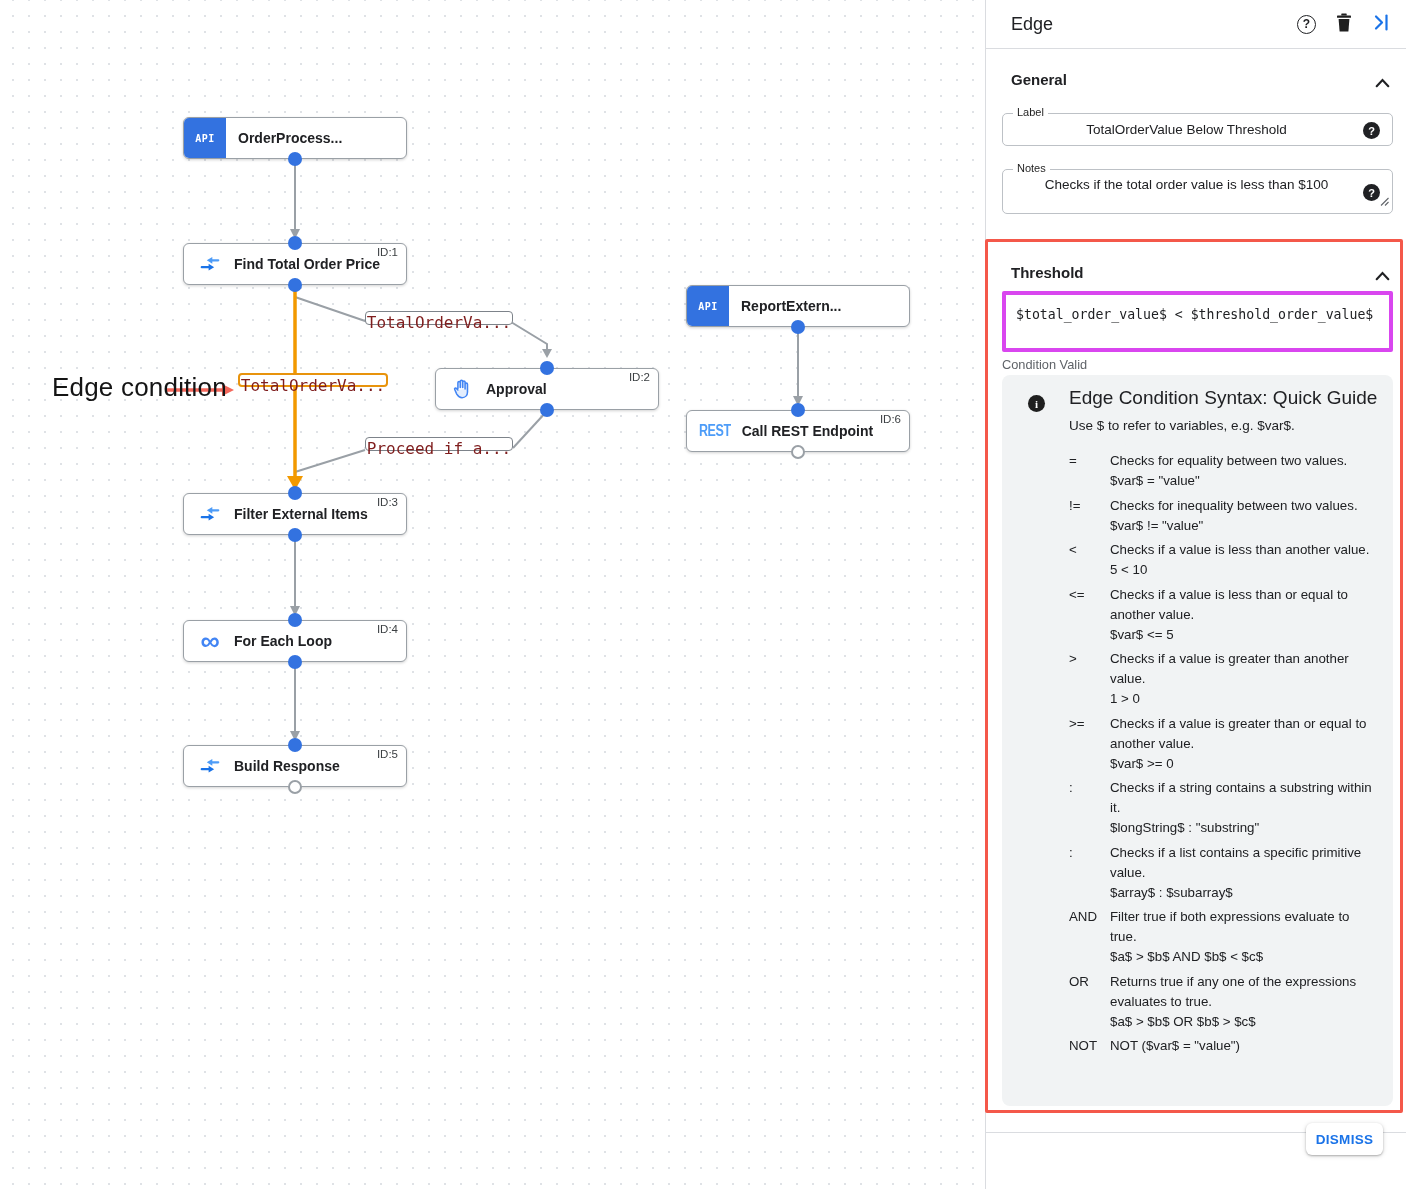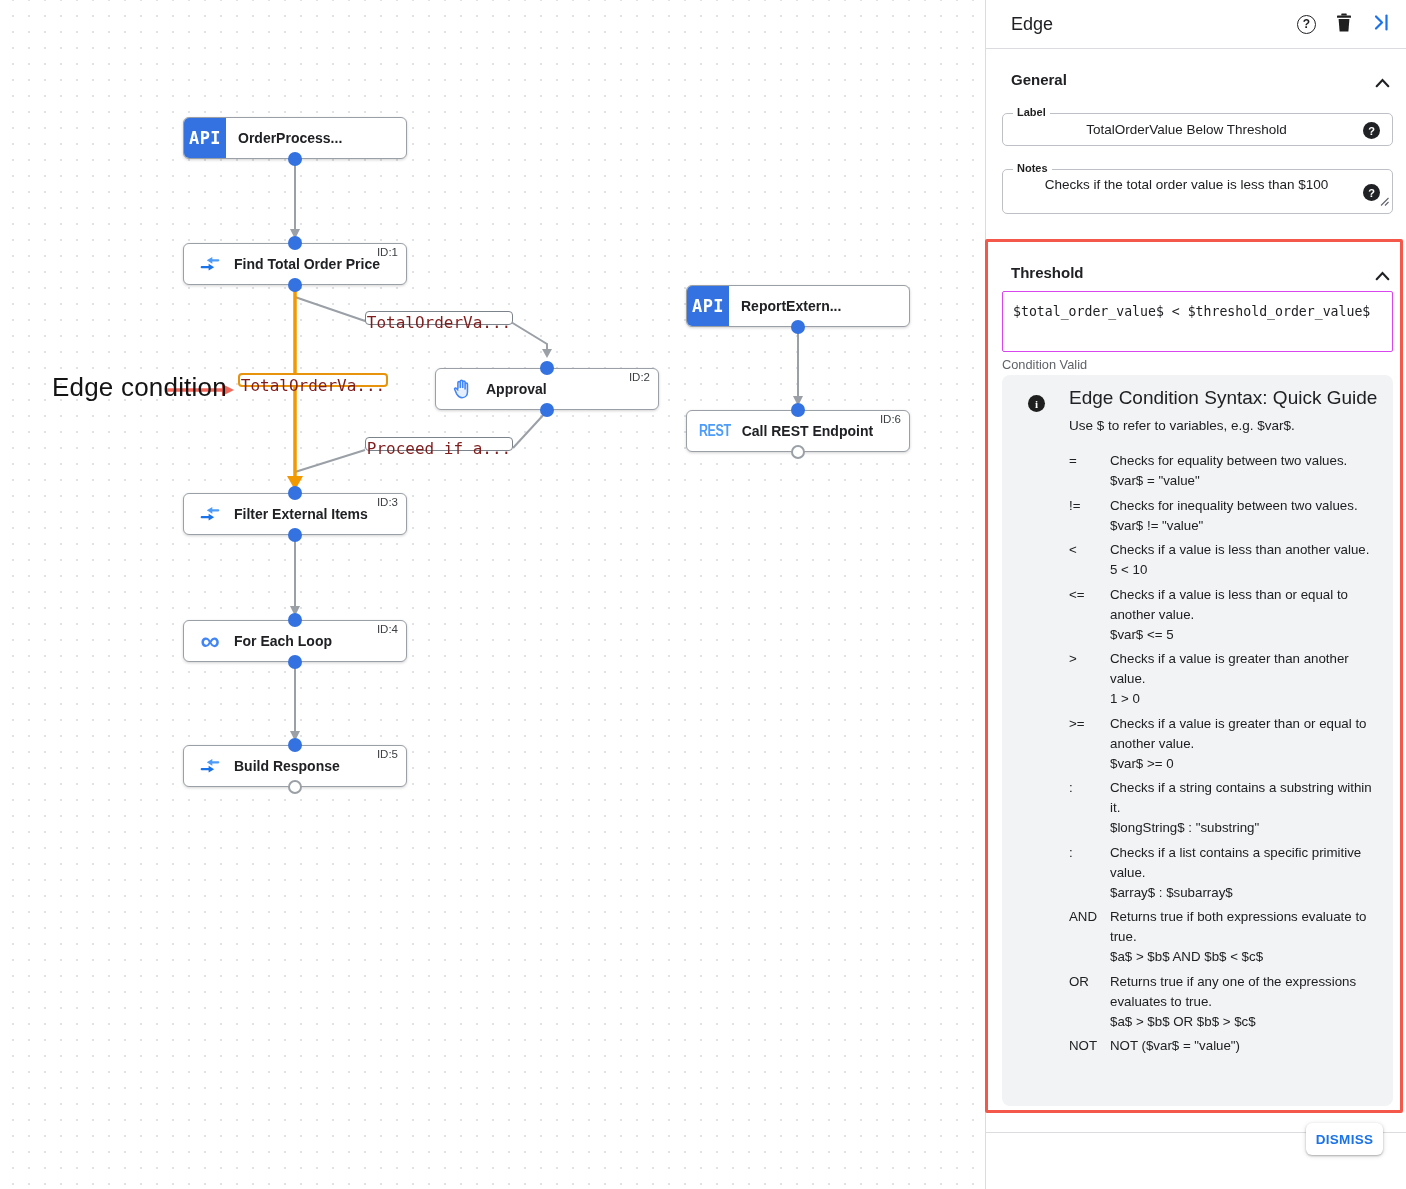--- a/index.html
+++ b/index.html
@@ -13,21 +13,21 @@
     background-size:16px 16px; background-position:5px 8px; }
   svg.edges { position:absolute; left:0; top:0; }
 
   .node { position:absolute; width:224px; height:42px; background:#fff;
     border:1px solid #9aa0a6; border-radius:6px; box-shadow:0 1px 3px rgba(0,0,0,.18);
     display:flex; align-items:center; }
   .node .ntitle { font-size:14px; font-weight:700; color:#202124; margin-left:12px; white-space:nowrap; }
   .node .nid { position:absolute; top:2px; right:8px; font-size:11.5px; font-weight:400; color:#3c4043; }
   .badge-api { width:42px; height:40px; background:#3372e0; border-radius:5px 0 0 5px;
     display:flex; align-items:center; justify-content:center; color:#fff;
-    font-family:"DejaVu Sans Mono", monospace; font-weight:700; font-size:17px; letter-spacing:.5px; flex:0 0 42px; }
+    font-family:"DejaVu Sans Mono", monospace; font-weight:700; font-size:10px; letter-spacing:.5px; flex:0 0 42px; }
   .icon-wrap { margin-left:14px; display:flex; align-items:center; justify-content:center; width:24px; flex:0 0 24px; }
   .badge-rest { margin-left:12px; flex:0 0 38px; color:#4d9cf8; font-weight:700; font-size:16px;
     transform:scaleX(.78); transform-origin:left center; letter-spacing:-.5px; }
   .loop-glyph { color:#4285f4; font-size:27px; font-weight:700; line-height:20px; }
 
   .cdot { position:absolute; width:14px; height:14px; border-radius:50%; background:#3372e0; z-index:5; }
   .cdot.hollow { background:#fff; border:2.5px solid #9aa0a6; }
 
   .edge-label { position:absolute; height:14px; background:#fff; border:1.3px solid #7d838a;
     border-radius:4px; z-index:4; text-align:center; line-height:22px;
@@ -42,27 +42,27 @@
   .p-title { font-size:18px; font-weight:500; margin-left:25px; flex:1; }
   .hicons { display:flex; align-items:center; gap:20px; margin-right:16px; }
   .help-circ { width:19px; height:19px; border:1.8px solid #202124; border-radius:50%;
     display:flex; align-items:center; justify-content:center; font-size:12px; font-weight:700; color:#202124; }
   .divider { position:absolute; left:0; width:100%; height:1px; background:#dadce0; }
 
   .sec-head { position:absolute; left:25px; right:16px; display:flex; align-items:flex-end; justify-content:space-between; }
   .sec-head .t { font-size:15px; font-weight:700; }
 
   .mfield { position:absolute; left:16px; width:391px; border:1px solid #bdc1c6; border-radius:5px; background:#fff; }
-  .mfield .legend { position:absolute; top:-8px; left:10px; background:#fff; padding:0 4px; font-size:11px; font-weight:700; color:#1f1f1f; }
+  .mfield .legend { position:absolute; top:-8px; left:10px; background:#fff; padding:0 4px; font-size:11px; font-weight:400; color:#1f1f1f; }
   .mfield .val { font-size:13.5px; color:#202124; padding:0 34px 0 12px; white-space:nowrap; overflow:hidden;text-align:center; }
   .qmark { position:absolute; right:12px; width:17px; height:17px; border-radius:50%; background:#202124; color:#fff;
     font-size:11px; font-weight:700; display:flex; align-items:center; justify-content:center; }
   .resize-h { position:absolute; right:3px; bottom:3px; }
 
-  .cond-box { position:absolute; left:16px; top:291px; width:391px; height:61px; border:1px solid #d946ef; border-radius:2px; background:#fff;
+  .cond-box { position:absolute; left:16px; top:291px; width:391px; height:61px; border:4px solid #d946ef; border-radius:2px; background:#fff;
     font-family:"DejaVu Sans Mono", monospace; font-size:13.2px; color:#202124; padding:12px 10px; white-space:nowrap; overflow:hidden; }
   .cond-status { position:absolute; left:16px; top:357px; font-size:12.8px; color:#5f6368; }
 
   .guide { position:absolute; left:16px; top:375px; width:391px; height:731px; background:#f1f3f4; border-radius:8px; overflow:hidden; }
   .g-info { position:absolute; left:26px; top:20px; width:17px; height:17px; border-radius:50%; background:#1f1f1f; color:#fff;
     font-size:11px; font-weight:700; display:flex; align-items:center; justify-content:center; font-family:"Liberation Serif", serif; }
   .g-title { position:absolute; left:67px; top:12px; font-size:19px; font-weight:400; color:#202124; }
   .g-sub { position:absolute; left:67px; top:43px; font-size:13.5px; color:#202124; }
   .g-rows { position:absolute; left:67px; top:76px; right:14px; }
   .g-row { display:flex; margin-bottom:4.5px; }
@@ -329,21 +329,21 @@
         <div class="g-row">
           <span class="g-op">:</span>
           <span class="g-right">
               <span class="g-desc">Checks if a list contains a specific primitive value.</span>
               <span class="g-ex">$array$ : $subarray$</span>
             </span>
         </div>
         <div class="g-row">
           <span class="g-op">AND</span>
           <span class="g-right">
-              <span class="g-desc">Returns true if both expressions evaluate to true.</span>
+              <span class="g-desc">Filter true if both expressions evaluate to true.</span>
               <span class="g-ex">$a$ &gt; $b$ AND $b$ &lt; $c$</span>
             </span>
         </div>
         <div class="g-row">
           <span class="g-op">OR</span>
           <span class="g-right">
               <span class="g-desc">Returns true if any one of the expressions evaluates to true.</span>
               <span class="g-ex">$a$ &gt; $b$ OR $b$ &gt; $c$</span>
             </span>
         </div>

